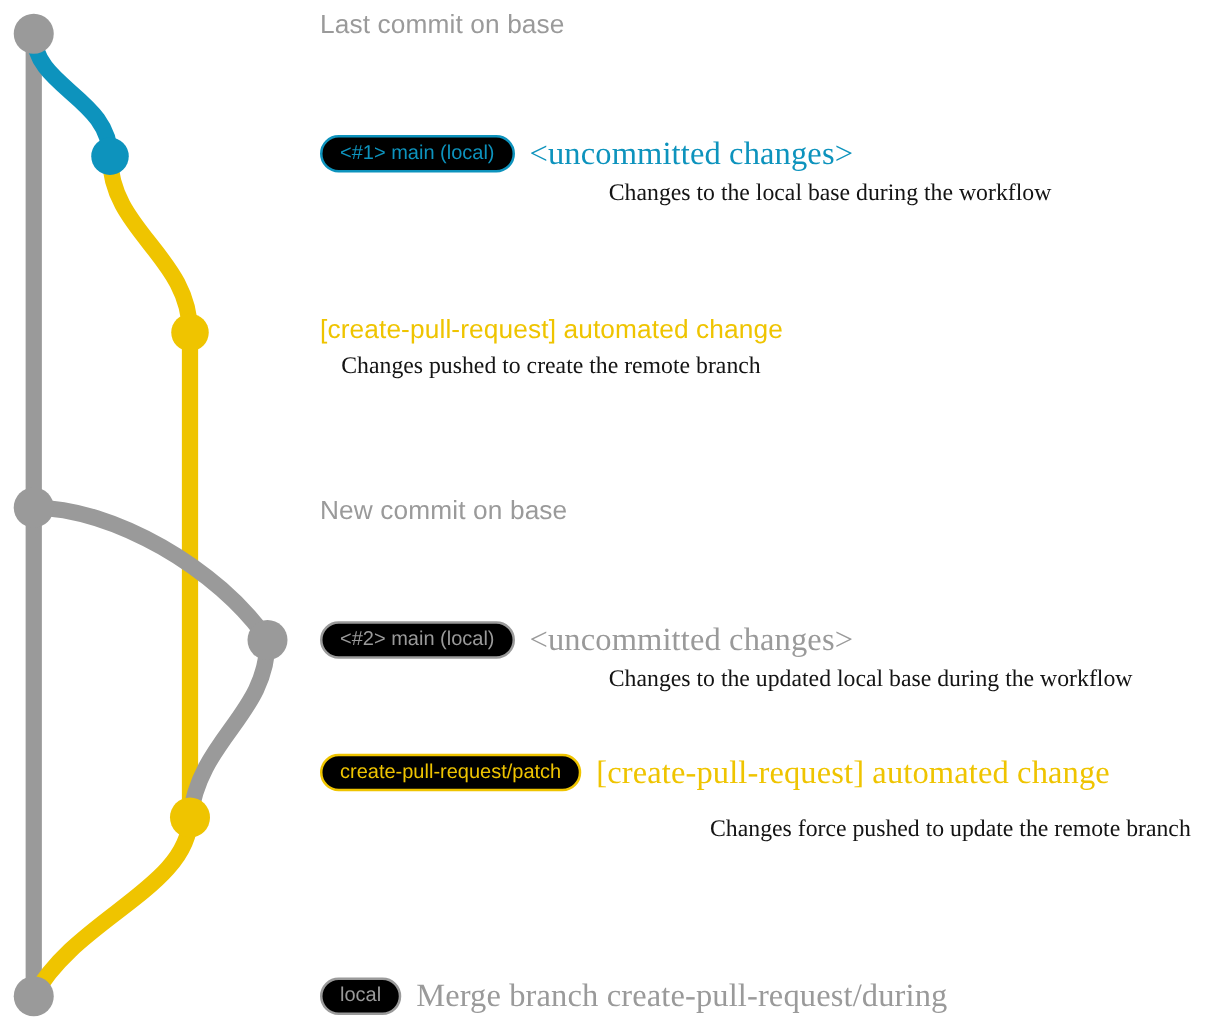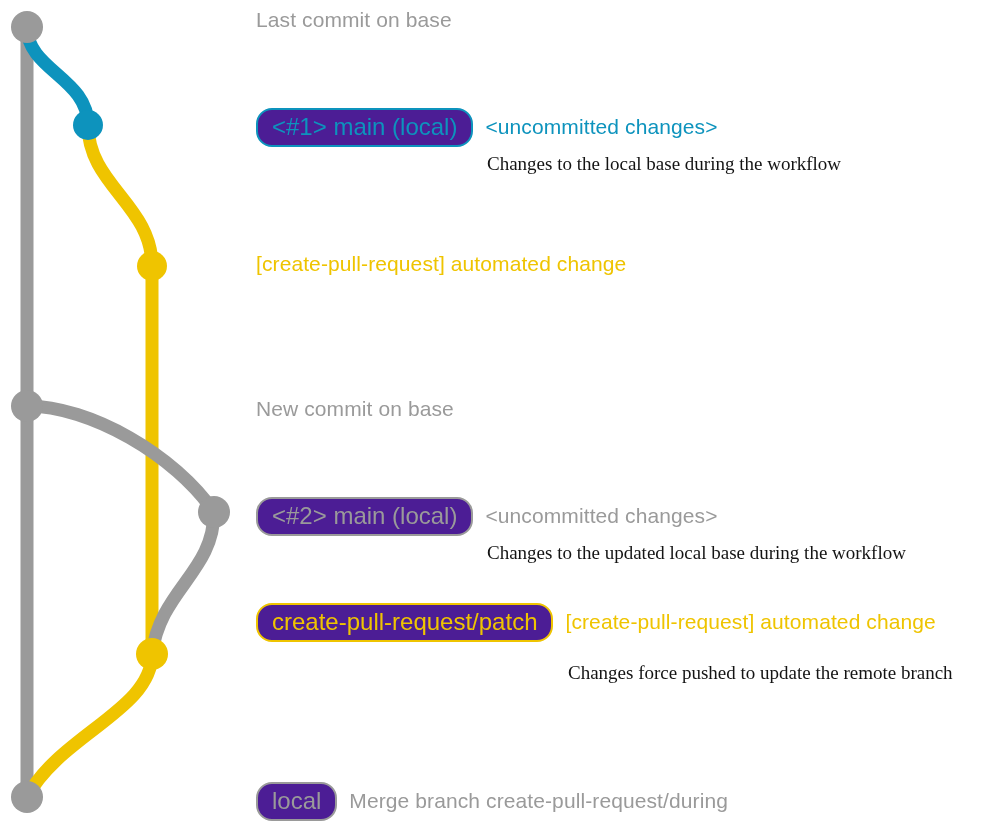--- a/index.html
+++ b/index.html
@@ -42,32 +42,32 @@
     align-items: center;
     white-space: nowrap;
   }
 
   .pill {
     display: inline-block;
     border: 2px solid #9a9a9a;
     border-radius: 16px;
     padding: 4px 14px 5px 14px;
     font-family: "Liberation Sans", sans-serif;
-    font-size: 24px;
+    font-size: 16px;
     line-height: 1.08;
     color: #9a9a9a;
-    background: #4c1d95;
+    background: #000000;
   }
   .pill.blue   { border-color: #0d93bd; color: #0d93bd; }
   .pill.yellow { border-color: #efc400; color: #efc400; }
   .pill.gray   { border-color: #9a9a9a; color: #9a9a9a; }
 
   .subject {
-    font-family: Liberation Sans, sans-serif;
-    font-size: 21px;
+    font-family: Liberation Serif, serif;
+    font-size: 26px;
     margin-left: 12px;
     white-space: nowrap;
     letter-spacing: 0.1px;
   }
   .subject.blue   { color: #0d93bd; }
   .subject.yellow { color: #efc400; }
   .subject.gray   { color: #9a9a9a; }
 
   
   .subject-solo {
@@ -120,20 +120,21 @@
 <div class="annot" style="left:256px; top:108px;">
   <div class="row">
     <span class="pill blue">&lt;#1&gt; main (local)</span>
     <span class="subject blue">&lt;uncommitted changes&gt;</span>
   </div>
   <div class="desc" style="margin-left:231px; margin-top:6px;">Changes to the local base during the workflow</div>
 </div>
 
 <div class="annot" style="left:256px; top:252px;">
   <div class="subject-solo yellow">[create-pull-request] automated change</div>
+  <div class="desc" style="margin-left:17px; margin-top:6px;">Changes pushed to create the remote branch</div>
 </div>
 
 <div class="annot" style="left:256px; top:397px;">
   <div class="heading">New commit on base</div>
 </div>
 
 <div class="annot" style="left:256px; top:497px;">
   <div class="row">
     <span class="pill gray">&lt;#2&gt; main (local)</span>
     <span class="subject gray">&lt;uncommitted changes&gt;</span>

